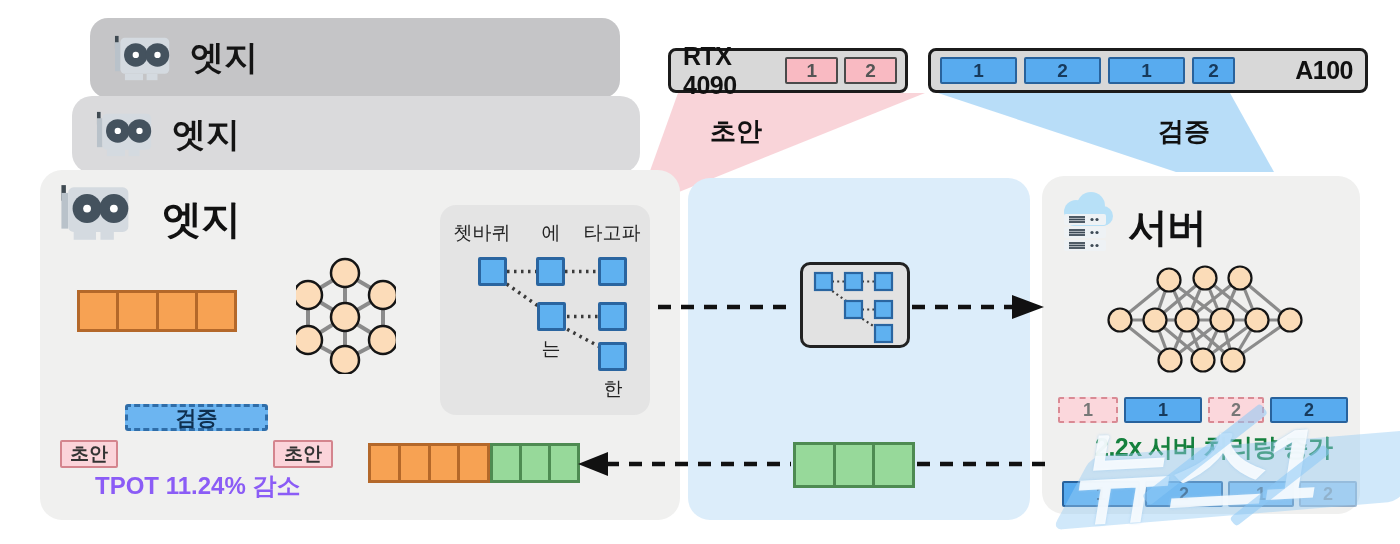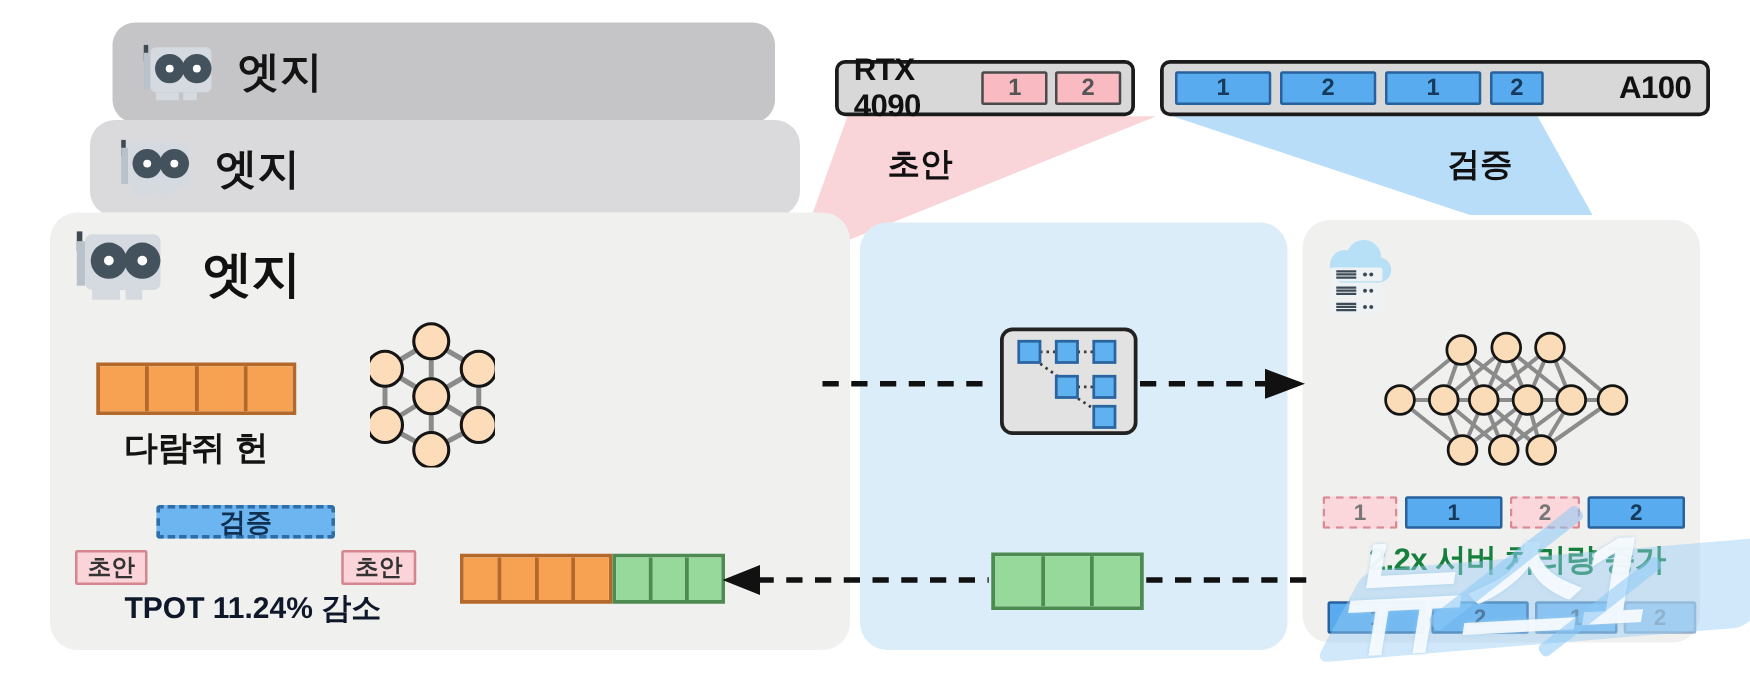--- a/index.html
+++ b/index.html
@@ -39,21 +39,21 @@
   .gcell:first-child{border-left:none;}
   .caption{position:absolute;font-weight:800;font-size:27px;text-align:center;color:#131313;}
   
   .verify-badge{position:absolute;left:125px;top:404px;width:143px;height:27px;background:#6cb5f1;
     border:3px dashed #2f6da8;border-radius:3px;display:flex;align-items:center;justify-content:center;
     font-weight:700;font-size:21px;color:#0f3050;box-sizing:border-box;}
   .draft-badge{position:absolute;height:28px;display:flex;align-items:center;justify-content:center;
     box-sizing:border-box;font-weight:700;border-radius:2px;}
   .draft-light{background:#fbd4da;border:2.5px solid #d4858e;color:#333;font-size:19px;}
   .draft-strong{background:#f5939f;border:2.5px solid #b23c48;color:#1c1c1c;font-size:20px;}
-  .tpot{position:absolute;left:95px;top:470px;width:210px;font-weight:800;font-size:24px;text-align:right;color:#0f172a;}
+  .tpot{position:absolute;left:95px;top:470px;width:210px;font-weight:800;font-size:24px;text-align:left;color:#8b5cf6;}
   
   .tree-panel{position:absolute;left:440px;top:205px;width:210px;height:210px;background:#e4e4e4;border-radius:16px;}
   .tree-label{position:absolute;font-size:19px;font-weight:500;color:#222;text-align:center;}
   .tsq{position:absolute;width:29px;height:29px;background:#5fb1f0;border:3px solid #2a65a0;box-sizing:border-box;border-radius:2px;}
   
   .mini-box{position:absolute;left:800px;top:262px;width:110px;height:86px;background:#e2e2e2;
     border:3px solid #222;border-radius:10px;box-sizing:border-box;}
   
   .green-box{position:absolute;left:793px;top:442px;width:122px;height:46px;}
   
@@ -155,21 +155,20 @@
       <rect x="36" y="43" width="12" height="7" fill="#d4dae0"></rect>
   </svg>
   <span class="panel-title" style="left:162px;top:192px;z-index:6;">엣지</span>
 
   <div class="row cellrow" style="left:77px;top:290px;width:160px;height:42px;z-index:6;">
     <div class="cell"></div>
     <div class="cell"></div>
     <div class="cell"></div>
     <div class="cell"></div>
   </div>
-  <span class="caption" style="left:67px;top:340px;width:180px;z-index:6;">다람쥐 헌</span>
 
   <svg class="abs" style="left:296px;top:256px;z-index:6;" width="100" height="118" viewBox="0 0 100 118">
     <g stroke="#8b8b8b" stroke-width="4">
       <line x1="49" y1="17" x2="12" y2="39"></line>
         <line x1="49" y1="17" x2="87" y2="39"></line>
         <line x1="49" y1="17" x2="49" y2="61"></line>
       <line x1="12" y1="39" x2="49" y2="61"></line>
         <line x1="87" y1="39" x2="49" y2="61"></line>
       <line x1="12" y1="39" x2="12" y2="84"></line>
         <line x1="87" y1="39" x2="87" y2="84"></line>
@@ -183,20 +182,42 @@
       <circle cx="49" cy="17" r="14"></circle>
         <circle cx="12" cy="39" r="14"></circle>
         <circle cx="87" cy="39" r="14"></circle>
       <circle cx="49" cy="61" r="14"></circle>
         <circle cx="12" cy="84" r="14"></circle>
         <circle cx="87" cy="84" r="14"></circle>
       <circle cx="49" cy="104" r="14"></circle>
     </g>
   </svg>
 
+  <div class="tree-panel" style="z-index:6;">
+    <svg style="position:absolute;left:0;top:0;" width="210" height="210" viewBox="0 0 210 210">
+      <g stroke="#3a3a3a" stroke-width="3.5" stroke-dasharray="2.5 4.5">
+        <line x1="67" y1="66.5" x2="96" y2="66.5"></line>
+        <line x1="125" y1="66.5" x2="158" y2="66.5"></line>
+        <line x1="127" y1="111.5" x2="158" y2="111.5"></line>
+        <line x1="61" y1="75" x2="101" y2="103"></line>
+        <line x1="121" y1="121" x2="162" y2="143"></line>
+      </g>
+    </svg>
+    <span class="tree-label" style="left:8px;top:15px;width:68px;">쳇바퀴</span>
+    <span class="tree-label" style="left:86px;top:15px;width:50px;">에</span>
+    <span class="tree-label" style="left:140px;top:15px;width:64px;">타고파</span>
+    <span class="tree-label" style="left:86px;top:131px;width:50px;">는</span>
+    <span class="tree-label" style="left:143px;top:171px;width:60px;">한</span>
+    <div class="tsq" style="left:38px;top:52px;"></div>
+    <div class="tsq" style="left:96px;top:52px;"></div>
+    <div class="tsq" style="left:158px;top:52px;"></div>
+    <div class="tsq" style="left:97px;top:97px;"></div>
+    <div class="tsq" style="left:158px;top:97px;"></div>
+    <div class="tsq" style="left:158px;top:137px;"></div>
+  </div>
 
   <div class="verify-badge" style="z-index:6;">
     <span>검증</span>
   </div>
   <div class="draft-badge draft-light" style="left:60px;top:440px;width:58px;z-index:6;">
     <span>초안</span>
   </div>
   <div class="draft-badge draft-light" style="left:273px;top:440px;width:60px;z-index:6;">
     <span>초안</span>
   </div>
@@ -266,20 +287,21 @@
     </g>
     <g fill="#3d4a56">
       <circle cx="34" cy="29.5" r="1.6"></circle>
         <circle cx="39" cy="29.5" r="1.6"></circle>
       <circle cx="34" cy="42.5" r="1.6"></circle>
         <circle cx="39" cy="42.5" r="1.6"></circle>
       <circle cx="34" cy="55.5" r="1.6"></circle>
         <circle cx="39" cy="55.5" r="1.6"></circle>
     </g>
   </svg>
+  <span class="panel-title" style="left:1128px;top:200px;z-index:6;">서버</span>
 
   <svg class="abs" style="left:1092px;top:262px;z-index:6;" width="215" height="112" viewBox="0 0 215 112">
     <g stroke="#8b8b8b" stroke-width="3.2">
       <line x1="28" y1="58" x2="77" y2="18"></line>
         <line x1="28" y1="58" x2="78" y2="98"></line>
         <line x1="28" y1="58" x2="63" y2="58"></line>
       <line x1="77" y1="18" x2="63" y2="58"></line>
         <line x1="77" y1="18" x2="95" y2="58"></line>
         <line x1="77" y1="18" x2="130" y2="58"></line>
       <line x1="113" y1="16" x2="63" y2="58"></line>

